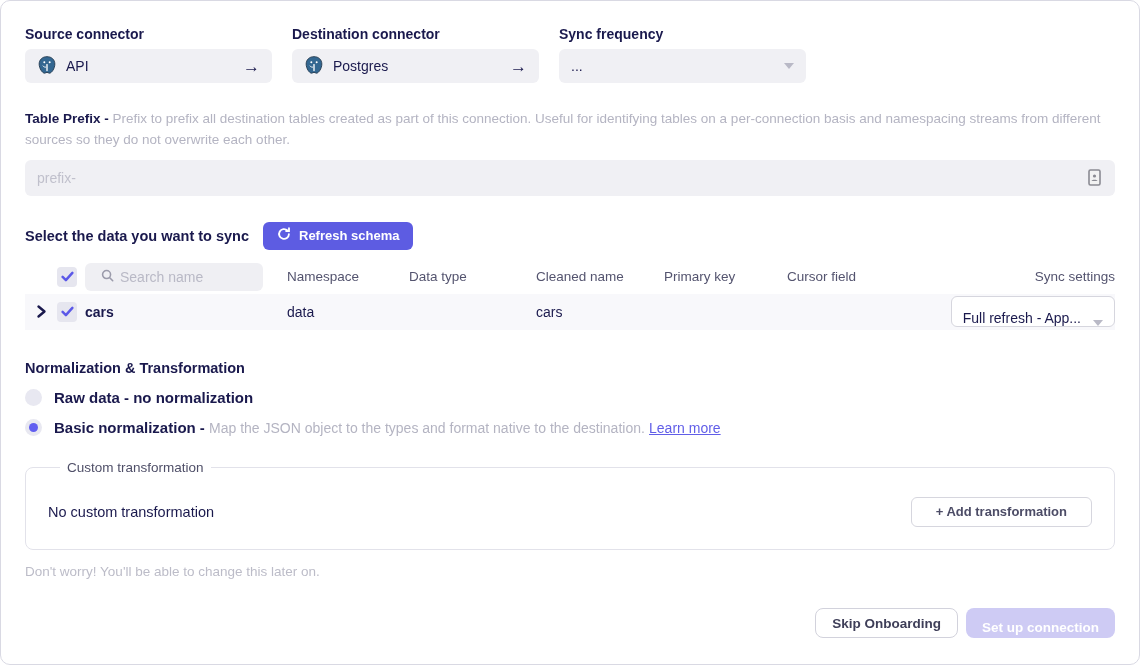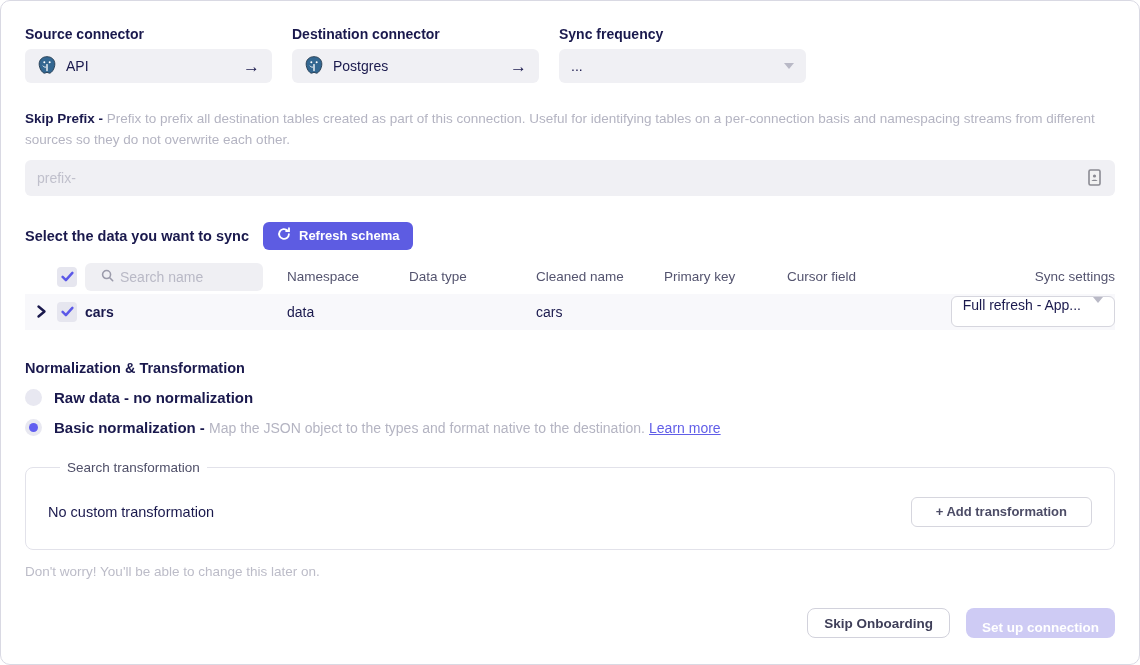--- a/index.html
+++ b/index.html
@@ -68,21 +68,21 @@
     border: none; background: transparent; outline: none; width: 100%;
     font-family: "Liberation Sans", sans-serif; font-size: 14px; color: #1a194d;
   }
   .search-box input::placeholder { color: #b9b9c6; }
 
   .trow { height: 36px; background: #f8f8fb; font-size: 14px; cursor: pointer; }
   .trow .stream-name { font-weight: bold; }
   .chevron-cell { display: flex; justify-content: center; }
   .select-mini {
     margin-left: auto; height: 31px; background: #fff; border: 1px solid #d6d6de; border-radius: 6px;
-    display: inline-flex; align-items: flex-start; gap: 12px; padding: 0 11px;
+    display: inline-flex; align-items: flex-end; gap: 12px; padding: 0 11px;
     font-size: 14px; color: #1a194d; cursor: pointer;
   }
 
   .checkbox {
     width: 20px; height: 20px; border-radius: 4px; background: #e6e6ef;
     display: inline-flex; align-items: center; justify-content: center; cursor: pointer;
   }
 
   
   .norm-section { margin-top: 30px; }
@@ -106,21 +106,21 @@
   .empty-text { font-size: 14.5px; color: #1a194d; }
   .add-transform-btn {
     height: 30px; background: #fff; border: 1px solid #d6d6de; border-radius: 6px;
     font-family: "Liberation Sans", sans-serif; font-size: 13px; font-weight: bold; color: #4c4c66;
     padding: 0 24px; cursor: pointer;
   }
 
   .footnote { margin-top: 14px; font-size: 13.5px; color: #bcbcc8; }
 
   
-  .footer { position: absolute; right: 24px; bottom: 26px; display: flex; gap: 16px; }
+  .footer { position: absolute; right: 24px; bottom: 26px; display: flex; gap: 8px; }
   .skip-btn {
     height: 30px; background: #fff; border: 1px solid #d2d2dc; border-radius: 8px;
     font-family: "Liberation Sans", sans-serif; font-size: 13.5px; font-weight: bold; color: #3e3e58;
     padding: 0 16px; cursor: pointer;
   }
   .submit-btn {
     height: 30px; background: #cecbf4; border: none; border-radius: 8px;
     font-family: "Liberation Sans", sans-serif; font-size: 13.5px; font-weight: bold; color: #fff;
     padding: 12px 16px; cursor: not-allowed;
   }
@@ -169,21 +169,21 @@
       <div class="field-label">Sync frequency</div>
       <div class="pill">
         <span class="grow">...</span>
         <span class="caret"></span>
       </div>
     </div>
   </div>
 
   <div class="prefix-section">
     <div class="prefix-desc">
-      <b>Skip Prefix - </b><span>Prefix to prefix all destination tables created as part of this connection. Useful for identifying tables on a per-connection basis and namespacing streams from different sources so they do not overwrite each other.</span>
+      <b>Table Prefix - </b><span>Prefix to prefix all destination tables created as part of this connection. Useful for identifying tables on a per-connection basis and namespacing streams from different sources so they do not overwrite each other.</span>
     </div>
     <div class="prefix-input-wrap">
       <input class="prefix-input" value="" placeholder="prefix-" style="">
       <span class="autofill-icon">
         <svg width="13" height="17" viewBox="0 0 13 17">
           <rect x="1" y="1" width="11" height="15" rx="1.5" fill="#f2f2f2" stroke="#8a8a92" stroke-width="1.6"></rect>
           <circle cx="6.5" cy="7" r="1.6" fill="#8a8a92"></circle>
           <path d="M3.5 12c.6-1.6 5.4-1.6 6 0z" fill="#8a8a92"></path>
         </svg>
       </span>
@@ -266,21 +266,21 @@
         </span>
       <span>
         <span class="radio-label">Basic normalization - </span>
         <span class="radio-desc">Map the JSON object to the types and format native to the destination.</span>
         <a class="learn-link">Learn more</a>
       </span>
     </div>
   </div>
 
   <fieldset class="transform-box">
-    <legend>Search transformation</legend>
+    <legend>Custom transformation</legend>
     <div class="transform-inner">
       <span class="empty-text">No custom transformation</span>
       <button class="add-transform-btn">+ Add transformation</button>
     </div>
   </fieldset>
 
   <div class="footnote">Don't worry! You'll be able to change this later on.</div>
 
   <div class="footer">
     <button class="skip-btn">Skip Onboarding</button>

